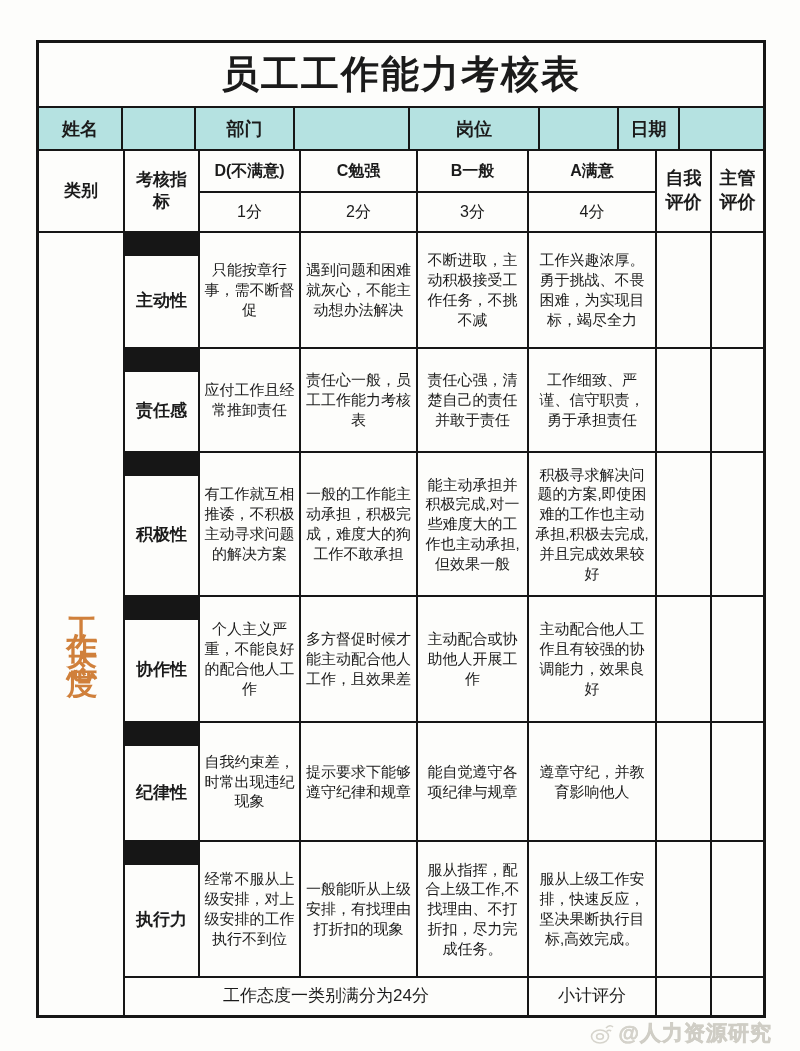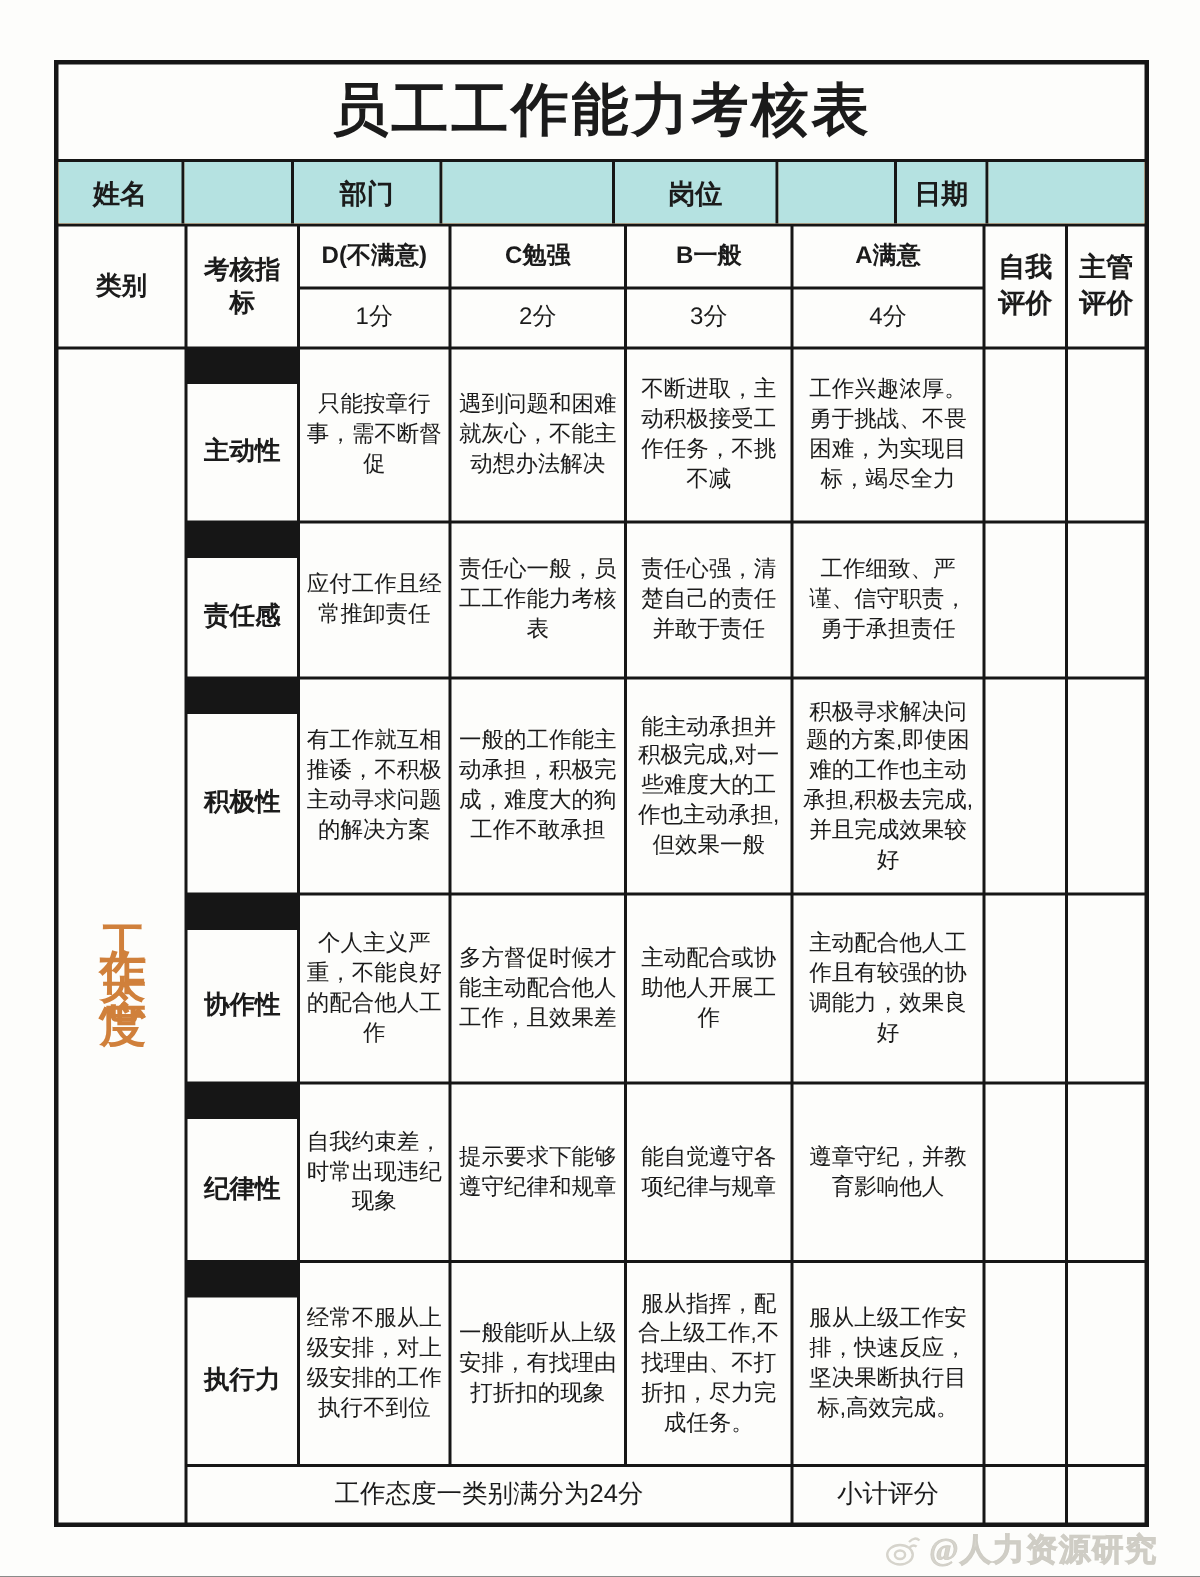--- a/index.html
+++ b/index.html
@@ -24,21 +24,21 @@
   }
   .cell {
     background:#fdfdfb;
     display:flex; align-items:center; justify-content:center;
     text-align:center; box-sizing:border-box; padding:2px 4px;
     font-size:15px; line-height:1.32;
   }
   .title-cell { grid-column:1 / -1; font-size:38px; font-weight:700; letter-spacing:2px; }
 
   
-  .hdr-row { grid-column:1 / -1; display:flex; background:#f97316; padding:0; }
+  .hdr-row { grid-column:1 / -1; display:flex; background:#000000; padding:0; }
   .hdr-cell {
     background:#b5e2e1; border-right:2px solid #161616;
     display:flex; align-items:center; justify-content:center;
     font-size:18px; font-weight:600; box-sizing:border-box;
   }
   .hdr-cell:last-child { border-right:none; flex:1; }
 
   .head-label { font-size:17px; font-weight:600; }
   .grade-name { font-size:16px; font-weight:600; }
   .grade-score { font-size:16px; }
@@ -53,39 +53,39 @@
     grid-row:5 / 12; grid-column:1;
   }
 
   .summary-cell { font-size:17px; }
   .subtotal-cell { font-size:17px; }
 
   
   .watermark {
     position:absolute; right:28px; top:1019px;
     display:flex; align-items:center; gap:4px;
-    color:#d6d4cc; font-size:21px; font-weight:700; letter-spacing:1px;font-family:Liberation Serif, serif;
+    color:#d6d4cc; font-size:21px; font-weight:700; letter-spacing:1px;
     -webkit-text-stroke:0.6px #cfcdc5;
   }
   .watermark svg { display:block; }
 </style>
 </head>
 <body>
 
 <div class="sheet">
   <div class="grid">
 
     <div class="cell title-cell">员工工作能力考核表</div>
 
     <div class="hdr-row">
       <div class="hdr-cell" style="width:84px">姓名</div>
       <div class="hdr-cell" style="width:73px"></div>
       <div class="hdr-cell" style="width:99px">部门</div>
       <div class="hdr-cell" style="width:115px"></div>
-      <div class="hdr-cell" style="width:109px">岗位</div>
+      <div class="hdr-cell" style="width:130px">岗位</div>
       <div class="hdr-cell" style="width:79px"></div>
       <div class="hdr-cell" style="width:61px">日期</div>
       <div class="hdr-cell"></div>
     </div>
 
     <div class="cell head-label" style="grid-row:3/5;grid-column:1">类别</div>
     <div class="cell head-label" style="grid-row:3/5;grid-column:2">考核指标</div>
     <div class="cell grade-name" style="grid-row:3;grid-column:3">D(不满意)</div>
     <div class="cell grade-name" style="grid-row:3;grid-column:4">C勉强</div>
     <div class="cell grade-name" style="grid-row:3;grid-column:5">B一般</div>

